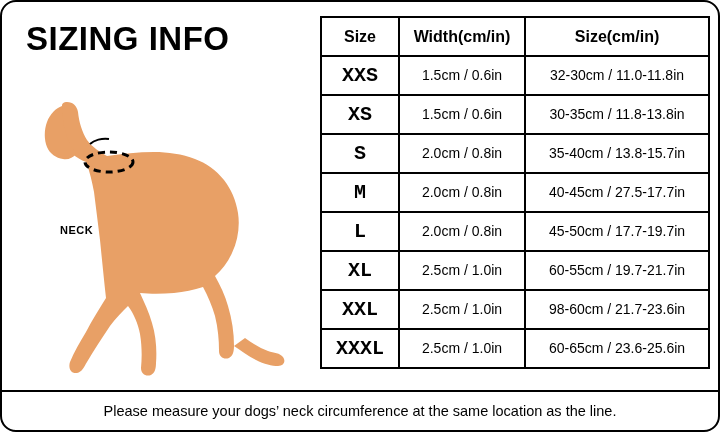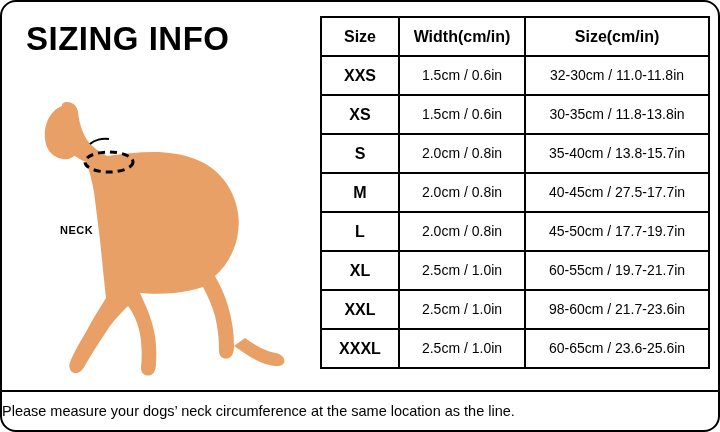--- a/index.html
+++ b/index.html
@@ -74,40 +74,42 @@
     color: #000;
     padding: 0;
     height: 37px;
     line-height: 37px;
   }
   table.size-table th {
     font-size: 16px;
     font-weight: bold;
   }
   table.size-table td.size-col {
-    font-size: 16px;
-    font-weight: bold;
+    font-size: 20px;
+    font-weight: bold;
+    font-family: Liberation Mono, monospace;
   }
   table.size-table td.val {
     font-size: 14px;
     font-weight: normal;
   }
   col.c-size { width: 78px; }
   col.c-width { width: 126px; }
   col.c-neck { width: 184px; }
 
   .footer {
     position: absolute;
     left: 0;
     right: 0;
     bottom: 0;
     height: 38px;
     border-top: 2px solid #000;
     display: flex;
     align-items: center;
+    justify-content: center;
   }
   .footer-text {
     font-size: 14.5px;
     color: #000;
   }
 </style>
 </head>
 <body>
 
 <div class="page">

